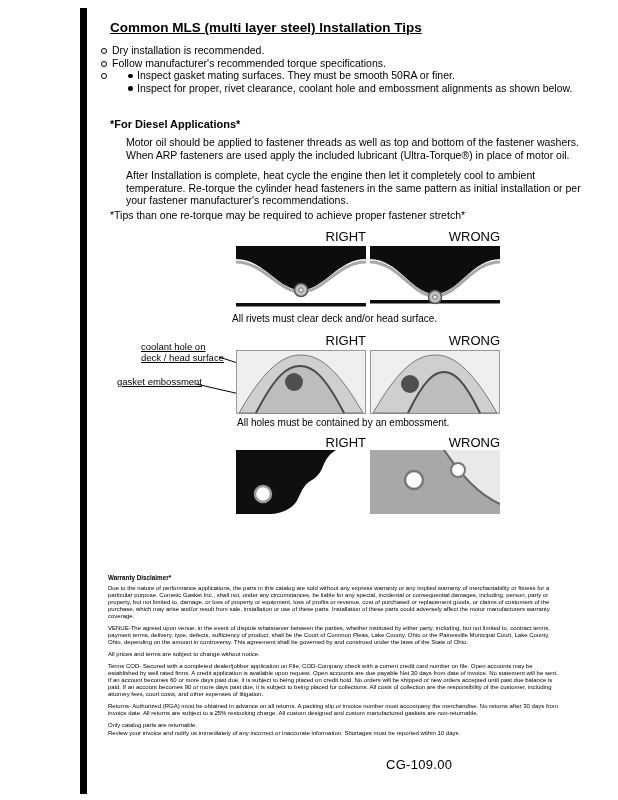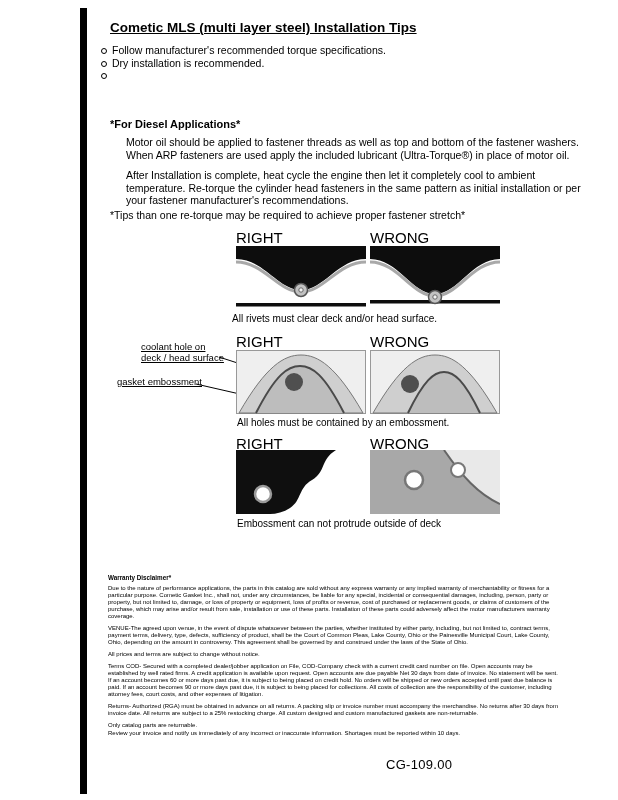--- a/index.html
+++ b/index.html
@@ -22,43 +22,47 @@
   ul.tlist > li { padding-left: 11px; position: relative; line-height: 12.5px; }
   ul.tlist > li::before { content: ""; position: absolute; left: 0; top: 4px; width: 4px; height: 4px; border: 1px solid #000; border-radius: 50%; }
   ul.sublist { list-style: none; margin: 0; padding: 0 0 0 15px; }
   ul.sublist > li { padding-left: 10px; position: relative; line-height: 12.5px; }
   ul.sublist > li::before { content: ""; position: absolute; left: 1px; top: 4.5px; width: 4.5px; height: 4.5px; background: #000; border-radius: 50%; }
 
   .diesel-head { left: 110px; top: 118px; font-size: 11px; font-weight: bold; }
   .para { left: 110px; width: 468px; font-size: 10.5px; line-height: 12.5px; margin-left: 16px; }
   .note { left: 110px; top: 209px; font-size: 10.5px; }
 
-  .dg-hdr { width: 130px; text-align: left; font-size: 15px; }
+  .dg-hdr { width: 130px; text-align: right; font-size: 13px; }
   .caption { font-size: 10px; }
   .small-label { font-size: 9.5px; line-height: 11px; text-decoration: underline; }
 
   .warranty { left: 108px; top: 574px; width: 452px; font-size: 6px; line-height: 7px; }
   .warranty .w-head { font-weight: bold; font-size: 6.3px; margin: 0 0 4px 0; }
   .warranty p { margin: 0 0 5px 0; }
   .warranty p.tight { margin: 0 0 1px 0; }
 
   .footer-code { left: 386px; top: 757px; font-size: 13px; letter-spacing: 0.3px; }
 </style>
 </head>
 <body>
 
 <div class="left-bar"></div>
 
-<div class="abs title">Cometic MLS (multi layer steel) Installation Tips</div>
+<div class="abs title">Common MLS (multi layer steel) Installation Tips</div>
 
 <div class="abs tips">
   <ul class="tlist">
+    <li>Dry installation is recommended.</li>
     <li>Follow manufacturer's recommended torque specifications.</li>
-    <li>Dry installation is recommended.</li>
     <li>
+      <ul class="sublist">
+        <li>Inspect gasket mating surfaces.  They must be smooth 50RA or finer.</li>
+        <li>Inspect for proper, rivet clearance, coolant hole and embossment alignments as shown below.</li>
+      </ul>
     </li>
   </ul>
 </div>
 
 <div class="abs diesel-head">*For Diesel Applications*</div>
 <div class="abs para" style="top:136px">Motor oil should be applied to fastener threads as well as top and bottom of the fastener washers. When ARP fasteners are used apply the included lubricant (Ultra-Torque®) in place of motor oil.</div>
 <div class="abs para" style="top:169px">After Installation is complete, heat cycle the engine then let it completely cool to ambient temperature. Re-torque the cylinder head fasteners in the same pattern as initial installation or per your fastener manufacturer's recommendations.</div>
 <div class="abs note">*Tips than one re-torque may be required to achieve proper fastener stretch*</div>
 
 <div class="abs dg-hdr" style="left:236px;top:229px">RIGHT</div>
@@ -122,21 +126,20 @@
 
 <svg class="abs" style="left:370px;top:450px" width="130" height="64" viewBox="0 0 130 64">
   <rect width="130" height="64" fill="#e9e9e9"></rect>
   <path d="M0,0 H74 C92,26 108,44 130,54 V64 H0 Z" fill="#a8a8a8"></path>
   <path d="M74,0 C92,26 108,44 130,54" fill="none" stroke="#666" stroke-width="2"></path>
   <circle cx="44" cy="30" r="9" fill="#ffffff" stroke="#777" stroke-width="2.5"></circle>
   <circle cx="88" cy="20" r="7" fill="#ffffff" stroke="#777" stroke-width="2"></circle>
 </svg>
 
 <div class="abs caption" style="left:237px;top:518px">
-  <div>Embossment can not protrude outside of deck</div>
 </div>
 
 <div class="abs warranty">
   <div class="w-head">Warranty Disclaimer*</div>
   <p>Due to the nature of performance applications, the parts in this catalog are sold without any express warranty or any implied warranty of merchantability or fitness for a particular purpose.  Cometic Gasket Inc., shall not, under any circumstances, be liable for any special, incidental or consequential damages, including, person, party or property, but not limited to, damage, or loss of property or equipment, loss of profits or revenue, cost of purchased or replacement goods, or claims of customers of the purchase, which may arise and/or result from sale, installation or use of these parts.  Installation of these parts could adversely affect the motor manufacturers warranty coverage.</p>
   <p>VENUE-The agreed upon venue, in the event of dispute whatsoever between the parties, whether instituted by either party, including, but not limited to, contract terms, payment terms, delivery, type, defects, sufficiency of product, shall be the Court of Common Pleas, Lake County, Ohio or the Painesville Municipal Court, Lake County, Ohio, depending on the amount in controversy. This agreement shall be governed by and construed under the laws of the State of Ohio.</p>
   <p>All prices and terms are subject to change without notice.</p>
   <p>Terms COD- Secured with a completed dealer/jobber application on File, COD-Company check with a current credit card number on file.  Open accounts may be established by well rated firms.  A credit application is available upon request.  Open accounts are due payable Net 30 days from date of invoice.  No statement will be sent.  If an account becomes 60 or more days past due, it is subject to being placed on credit hold.  No orders will be shipped or new orders accepted until past due balance is paid.  If an account becomes 90 or more days past due, it is subject to being placed for collections.  All costs of collection are the responsibility of the customer, including attorney fees, court costs, and other expenses of litigation.</p>
   <p>Returns- Authorized (RGA) must be obtained in advance on all returns.  A packing slip or invoice number must accompany the merchandise.  No returns after 30 days from invoice date.  All returns are subject to a 25% restocking charge.  All custom designed and custom manufactured gaskets are non-returnable.</p>
   <p class="tight">Only catalog parts are returnable.</p>

